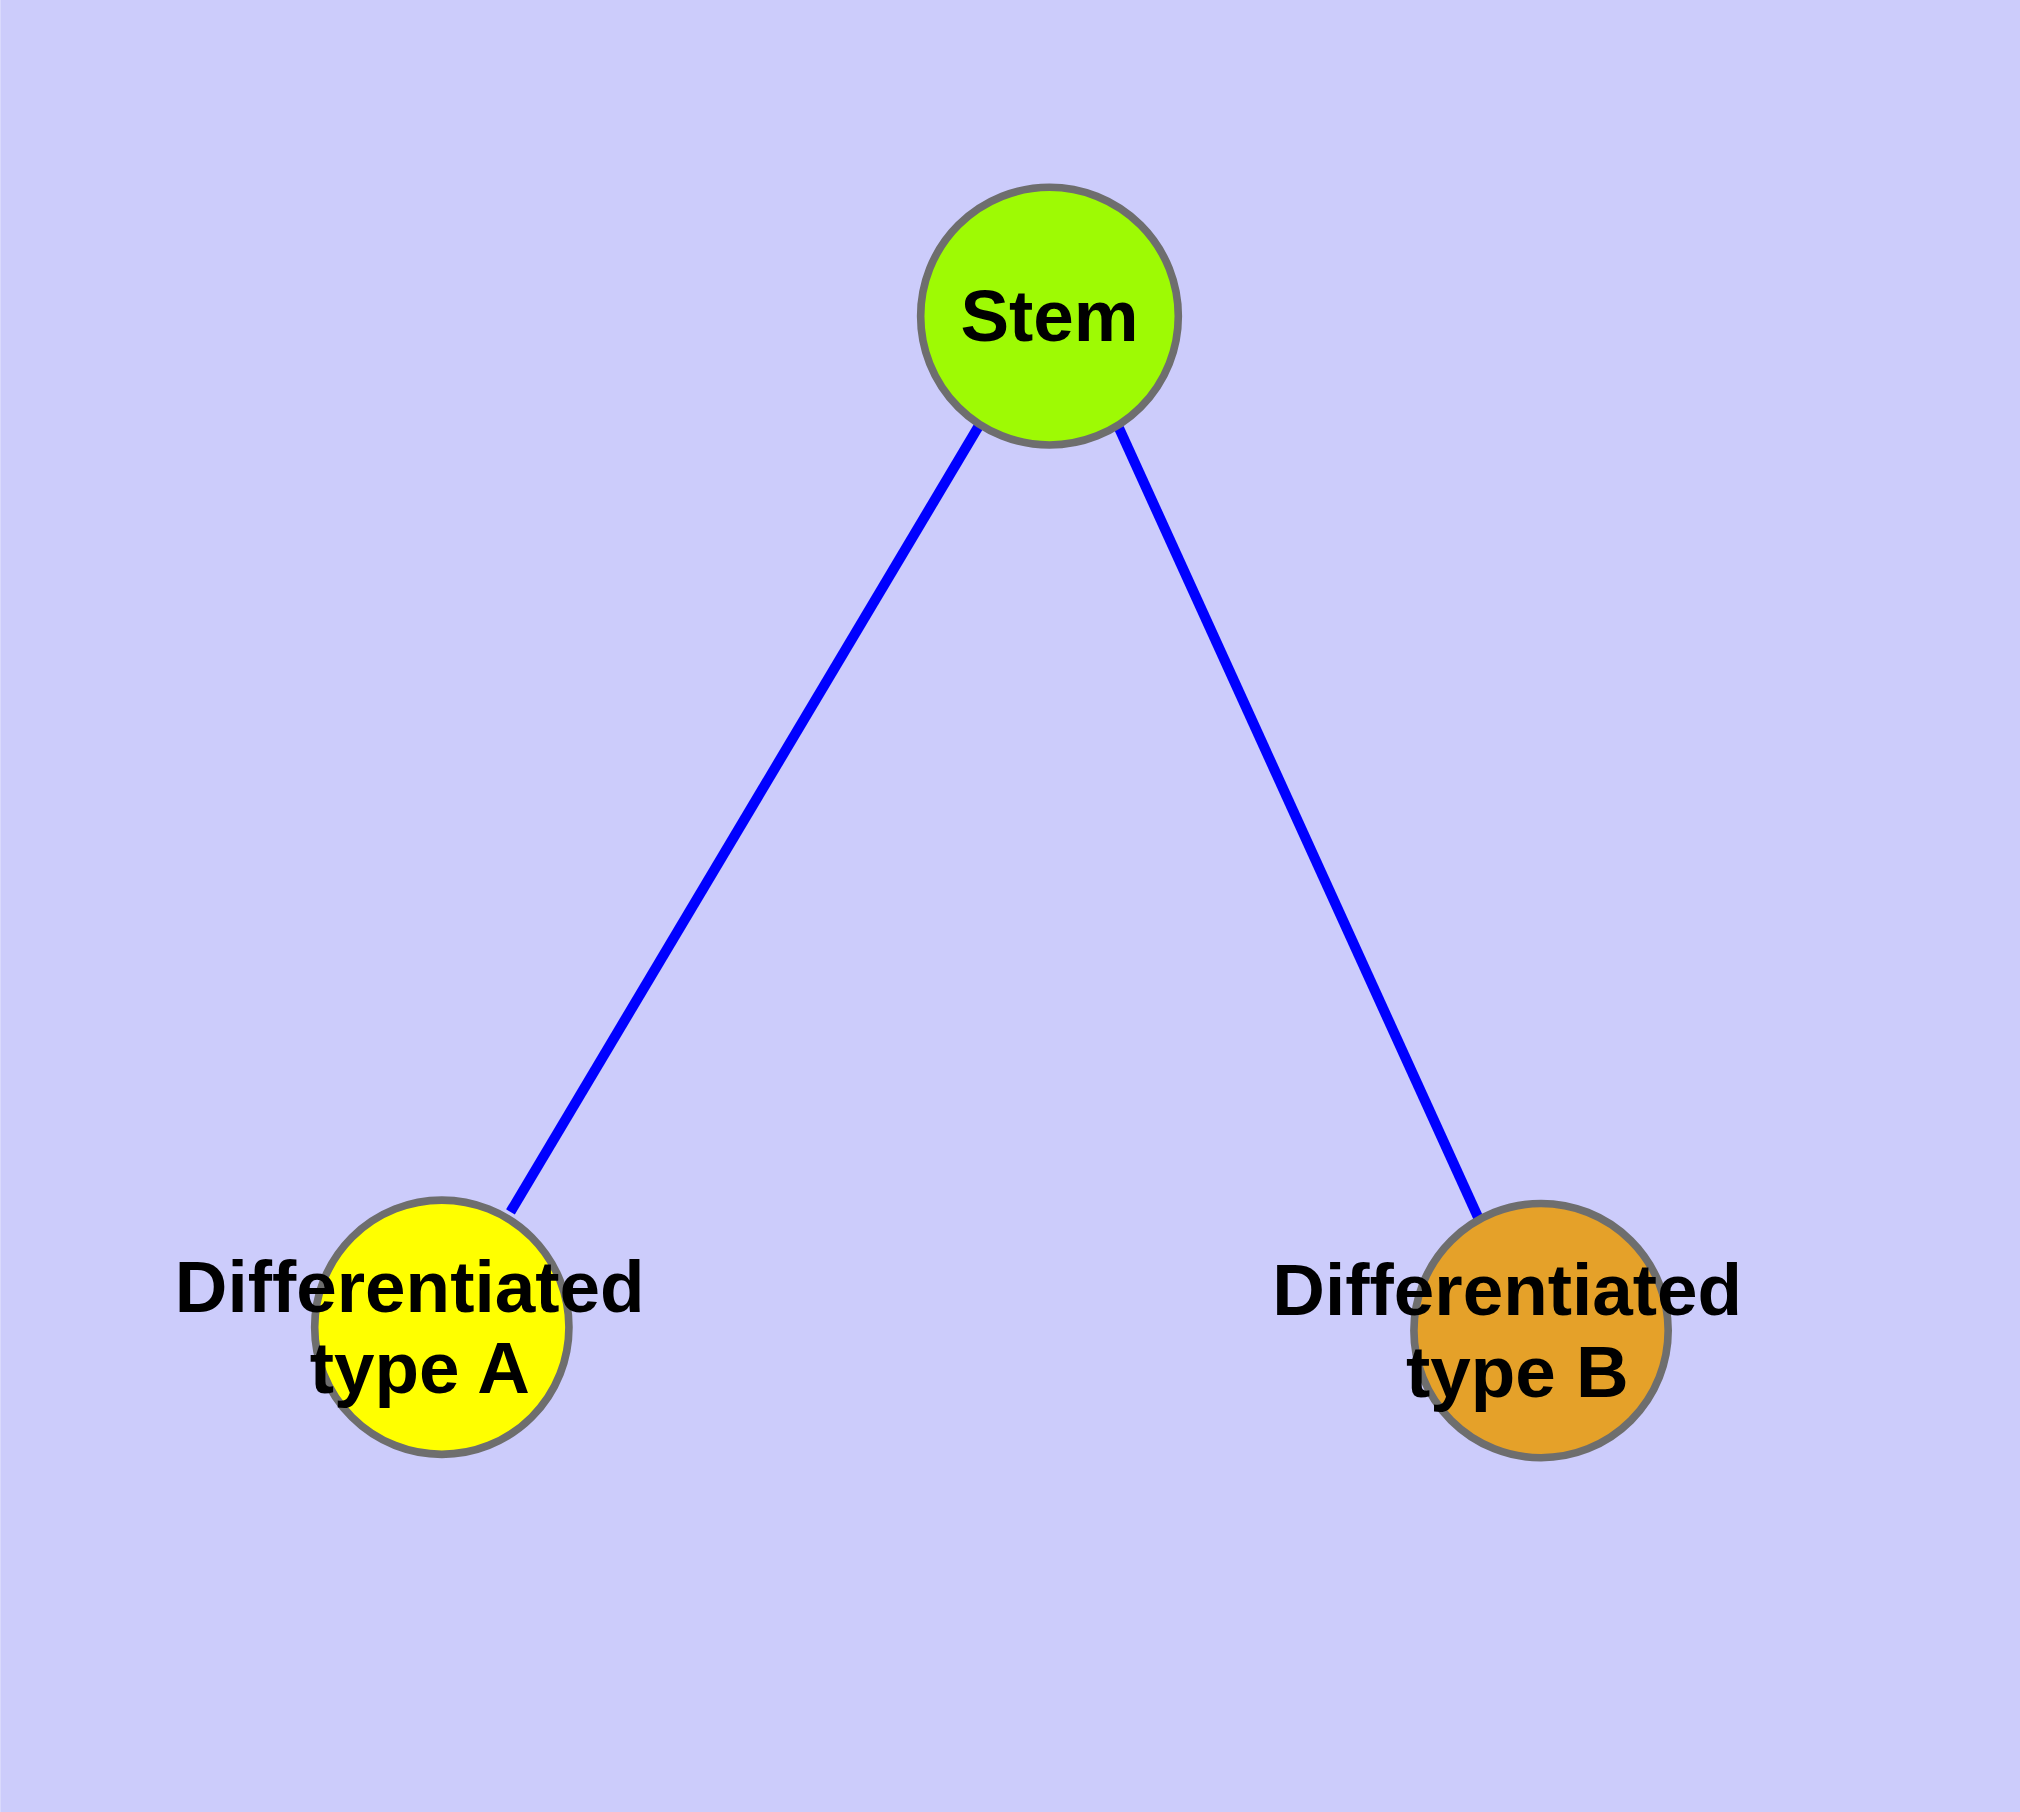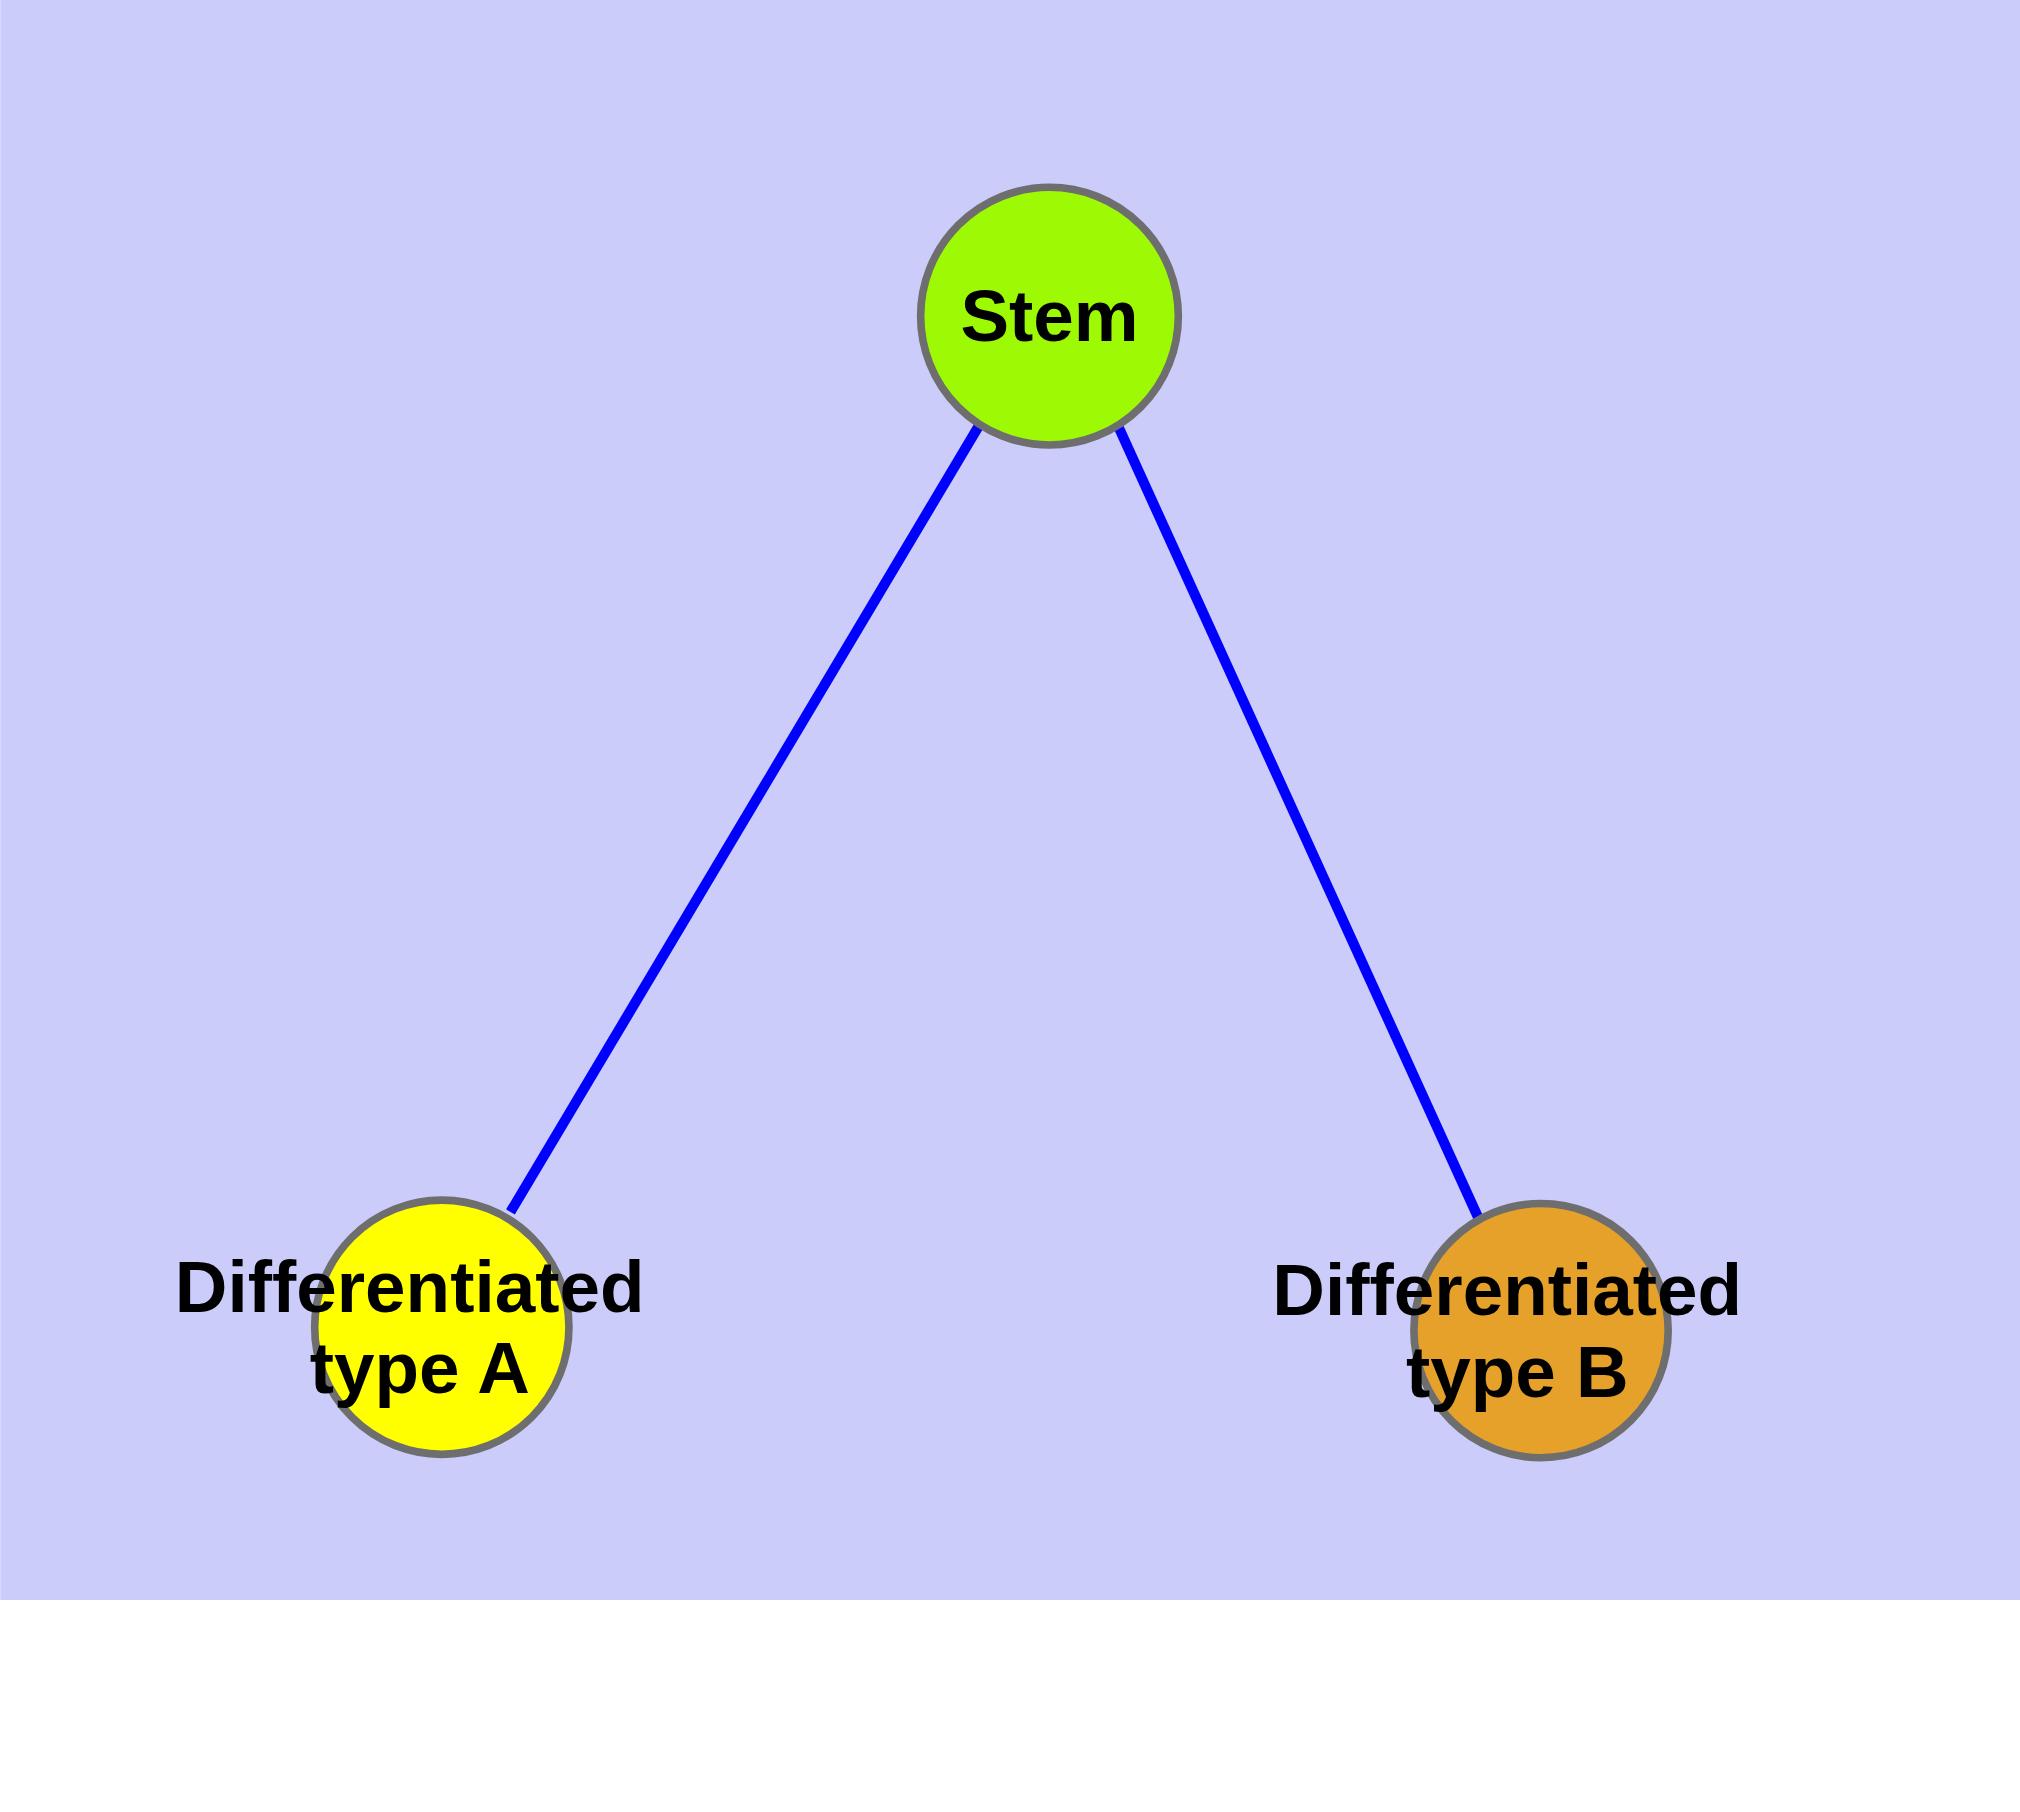--- a/index.html
+++ b/index.html
@@ -27,21 +27,21 @@
     font-weight: bold;
     fill: #000000;
     text-anchor: middle;
     dominant-baseline: middle;
     paint-order: normal;
   }
 </style>
 </head>
 <body>
 
-<div id="canvas" style="width: 2021px; height: 1600px;">
+<div id="canvas" style="width: 2021px; height: 1812px;">
   <svg id="graph-svg" viewBox="0 0 2384 2138" xmlns="http://www.w3.org/2000/svg" style="width: 2021px; height: 1812px;">
 
     <rect id="bg-rect" x="0" y="0" width="2384" height="2138" fill="#CCCCFB"></rect>
 
     <g id="edges-layer">
       <line id="edge-0" x1="1155" y1="502" x2="602" y2="1430" stroke="#0000FF" stroke-width="12" stroke-linecap="butt"></line>
       <line id="edge-1" x1="1320" y1="505" x2="1744" y2="1437" stroke="#0000FF" stroke-width="12" stroke-linecap="butt"></line>
     </g>
 
     <g id="nodes-layer">

